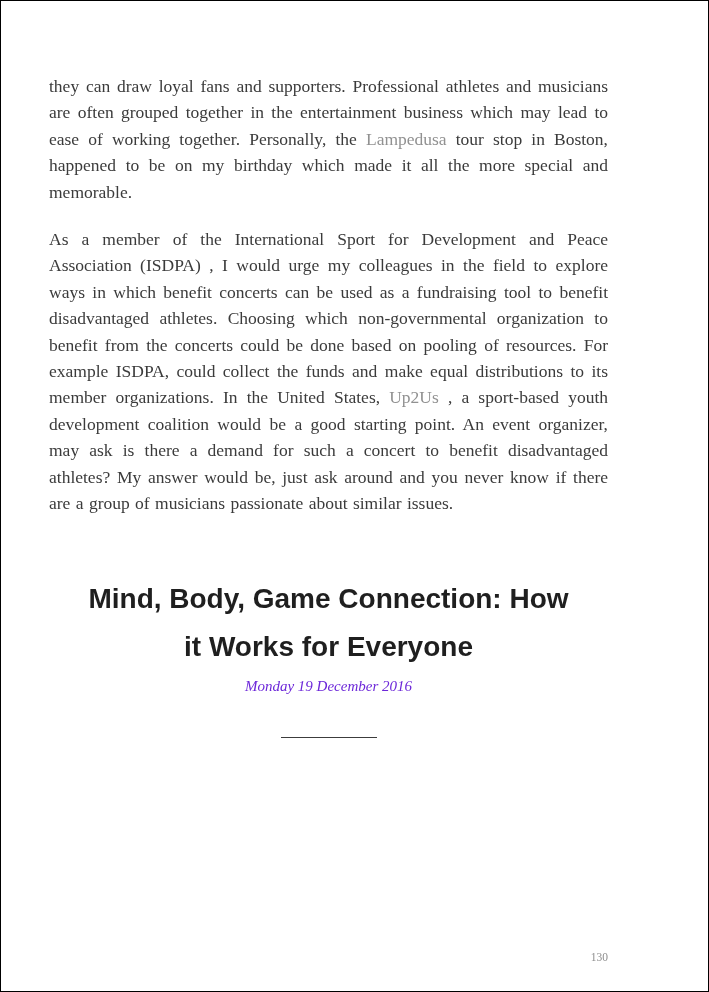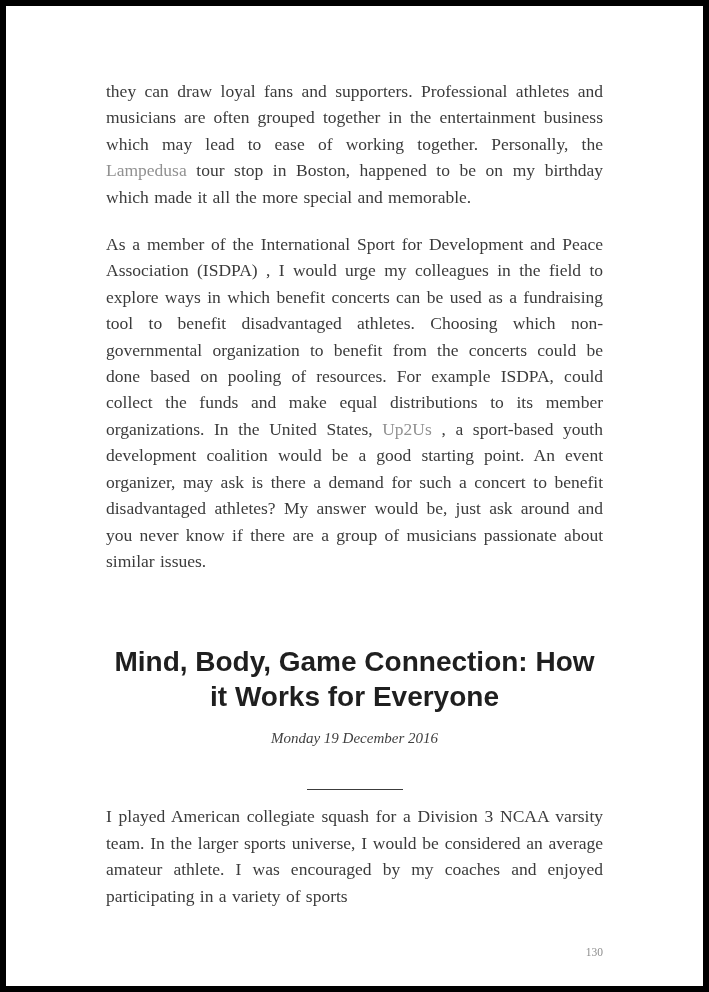--- a/index.html
+++ b/index.html
@@ -7,24 +7,24 @@
   body {
     width: 709px;
     height: 992px;
     font-family: "Liberation Serif", serif;
     overflow: hidden;
   }
   .page {
     width: 709px;
     height: 992px;
     background: #ffffff;
-    border: 6px solid #000000;
+    border: 1px solid #000000;
     display: flex;
     flex-direction: column;
-    padding: 72px 100px 28px 100px;
+    padding: 72px 100px 28px 48px;
   }
   .body-text {
     font-size: 17.5px;
     line-height: 26.4px;
     color: #3b3b3b;
     text-align: justify;
     margin-bottom: 21px;
     word-spacing: 1px;
   }
   .inline-link {
@@ -32,32 +32,32 @@
     text-decoration: none;
     cursor: pointer;
   }
   .post-header {
     margin-top: 33px;
   }
   .post-title {
     font-family: "Liberation Sans", sans-serif;
     font-weight: 700;
     font-size: 28px;
-    line-height: 35px;
+    line-height: 48px;
     color: #1f1f1f;
     text-align: center;
-    margin: 16px auto;
+    margin: 4px auto;
     max-width: 505px;
   }
   .post-date {
     font-size: 15px;
     font-style: italic;
-    color: #404040;
+    color: #6d28d9;
     text-align: center;
-    margin-top: 13px;
+    margin-top: 7px;
   }
   .divider {
     width: 96px;
     border-bottom: 1.6px solid #3c3c3c;
     margin: 42px auto 13px auto;
   }
   .footer {
     margin-top: auto;
     text-align: right;
     font-size: 11.5px;
@@ -73,19 +73,18 @@
 
   <p class="body-text"><span>As a member of the International Sport for Development and Peace Association (ISDPA) , I would urge my colleagues in the field to explore ways in which benefit concerts can be used as a fundraising tool to benefit disadvantaged athletes. Choosing which non-governmental organization to benefit from the concerts could be done based on pooling of resources. For example ISDPA, could collect the funds and make equal distributions to its member organizations. In the United States, </span><a class="inline-link">Up2Us</a><span> , a sport-based youth development coalition would be a good starting point. An event organizer, may ask is there a demand for such a concert to benefit disadvantaged athletes? My answer would be, just ask around and you never know if there are a group of musicians passionate about similar issues.</span></p>
 
   <div class="post-header">
     <h1 class="post-title">Mind, Body, Game Connection: How it Works for Everyone</h1>
     <div class="post-date">Monday 19 December 2016</div>
   </div>
 
   <div class="divider"></div>
 
-  <p class="body-text"><span>I played American collegiate squash for a Division 3 NCAA varsity team. In the larger sports universe, I would be considered an average amateur athlete. I was encouraged by my coaches and enjoyed participating in a variety of sports</span></p>
 
   <div class="footer">
     <span>130</span>
   </div>
 
 </div>
 
 </body></html>

